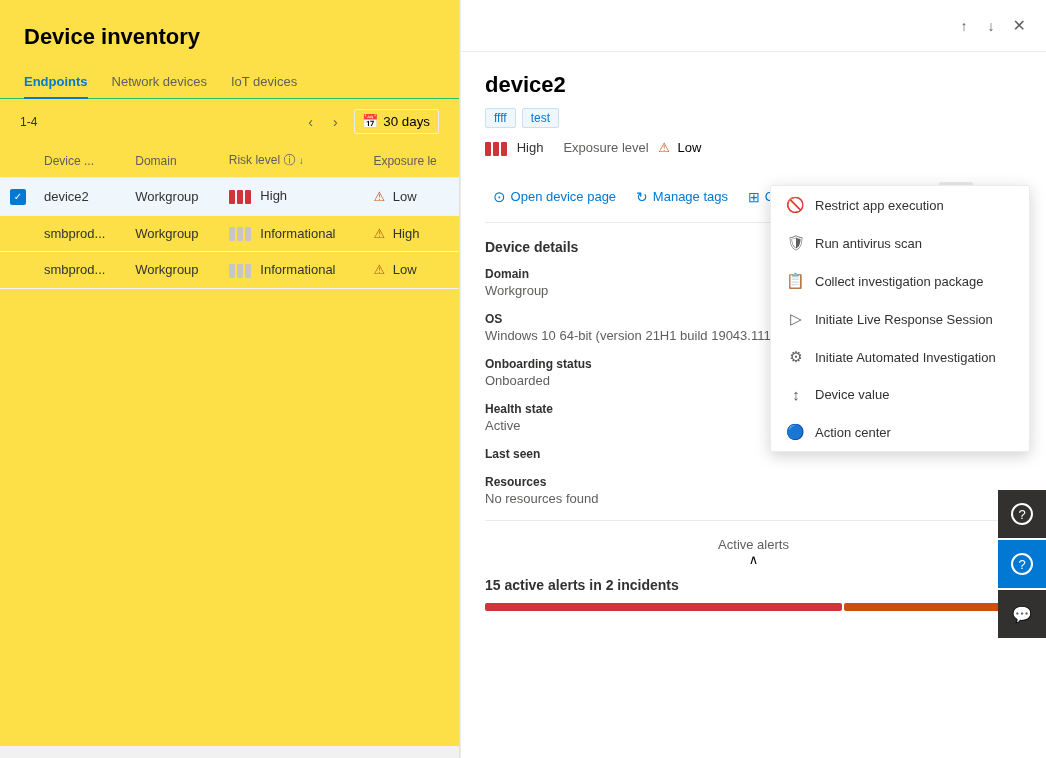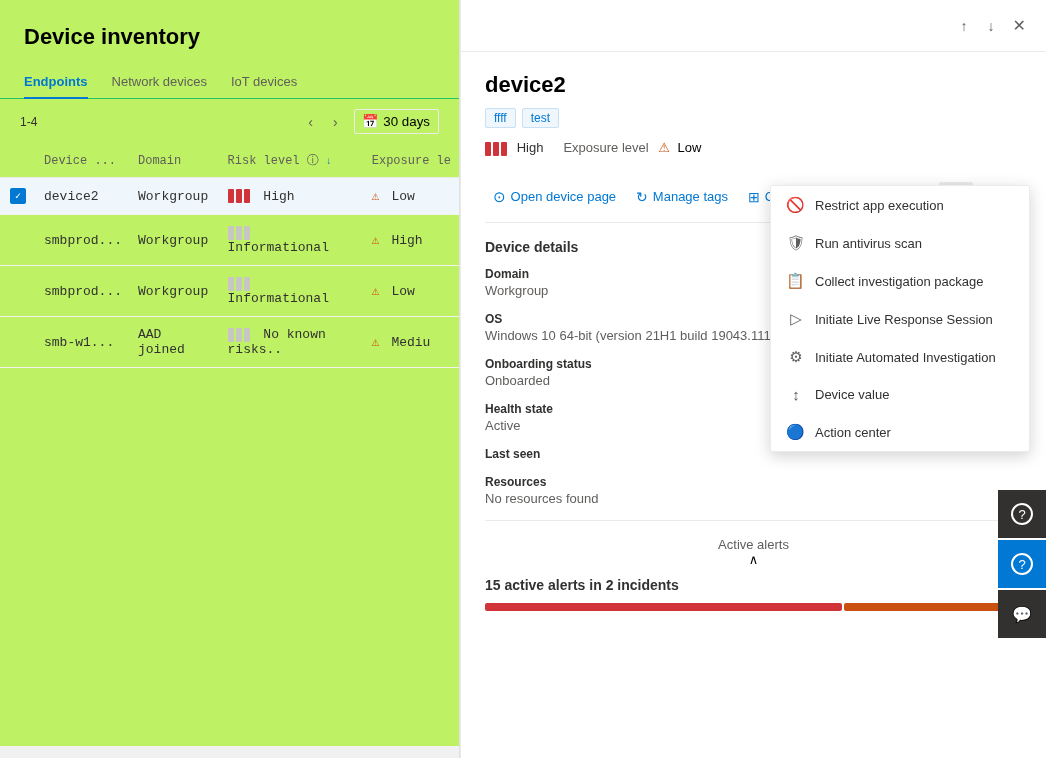--- a/index.html
+++ b/index.html
@@ -3,21 +3,21 @@
   <meta charset="utf-8">
   <style>
     * { box-sizing: border-box; margin: 0; padding: 0; }
     body { font-family: 'Segoe UI', Arial, sans-serif; font-size: 13px; background: #fff; overflow: hidden; width: 1046px; height: 758px; }
 
     
     .main-panel {
       position: absolute;
       left: 0; top: 0;
       width: 460px; height: 758px;
-      background: #bef264;
+      background: #fde047;
       border-right: 1px solid #e0e0e0;
     }
 
     .detail-panel {
       position: absolute;
       left: 460px; top: 0;
       width: 586px; height: 758px;
       background: #fff;
       border-left: 1px solid #edebe9;
       overflow: hidden;
@@ -88,21 +88,20 @@
     }
 
     
     .table-container {
       padding: 0;
     }
 
     table {
       width: 100%;
       border-collapse: collapse;
-      font-family: Liberation Mono, monospace;
     }
 
     thead th {
       text-align: left;
       padding: 8px 8px;
       color: #605e5c;
       font-size: 12px;
       font-weight: 400;
       border-bottom: 1px solid #edebe9;
       white-space: nowrap;
@@ -536,41 +535,20 @@
               <span class="risk-bar"></span>
             </span>
             <span>Informational</span>
           </td>
           <td>
             <span class="warning-icon">⚠</span>
             <span>Low</span>
           </td>
         </tr>
 
-        <tr>
-          <td class="check-cell"></td>
-          <td>
-            <span>smb-w1...</span>
-          </td>
-          <td>
-            <span>AAD joined</span>
-          </td>
-          <td>
-            <span class="risk-bars risk-info">
-              <span class="risk-bar"></span>
-              <span class="risk-bar"></span>
-              <span class="risk-bar"></span>
-            </span>
-            <span>No known risks..</span>
-          </td>
-          <td>
-            <span class="warning-icon">⚠</span>
-            <span>Mediu</span>
-          </td>
-        </tr>
       </tbody>
     </table>
   </div>
 
   <div class="bottom-scrollbar"></div>
 </div>
 
 <div class="detail-panel">
 
   <div class="detail-header-controls">

